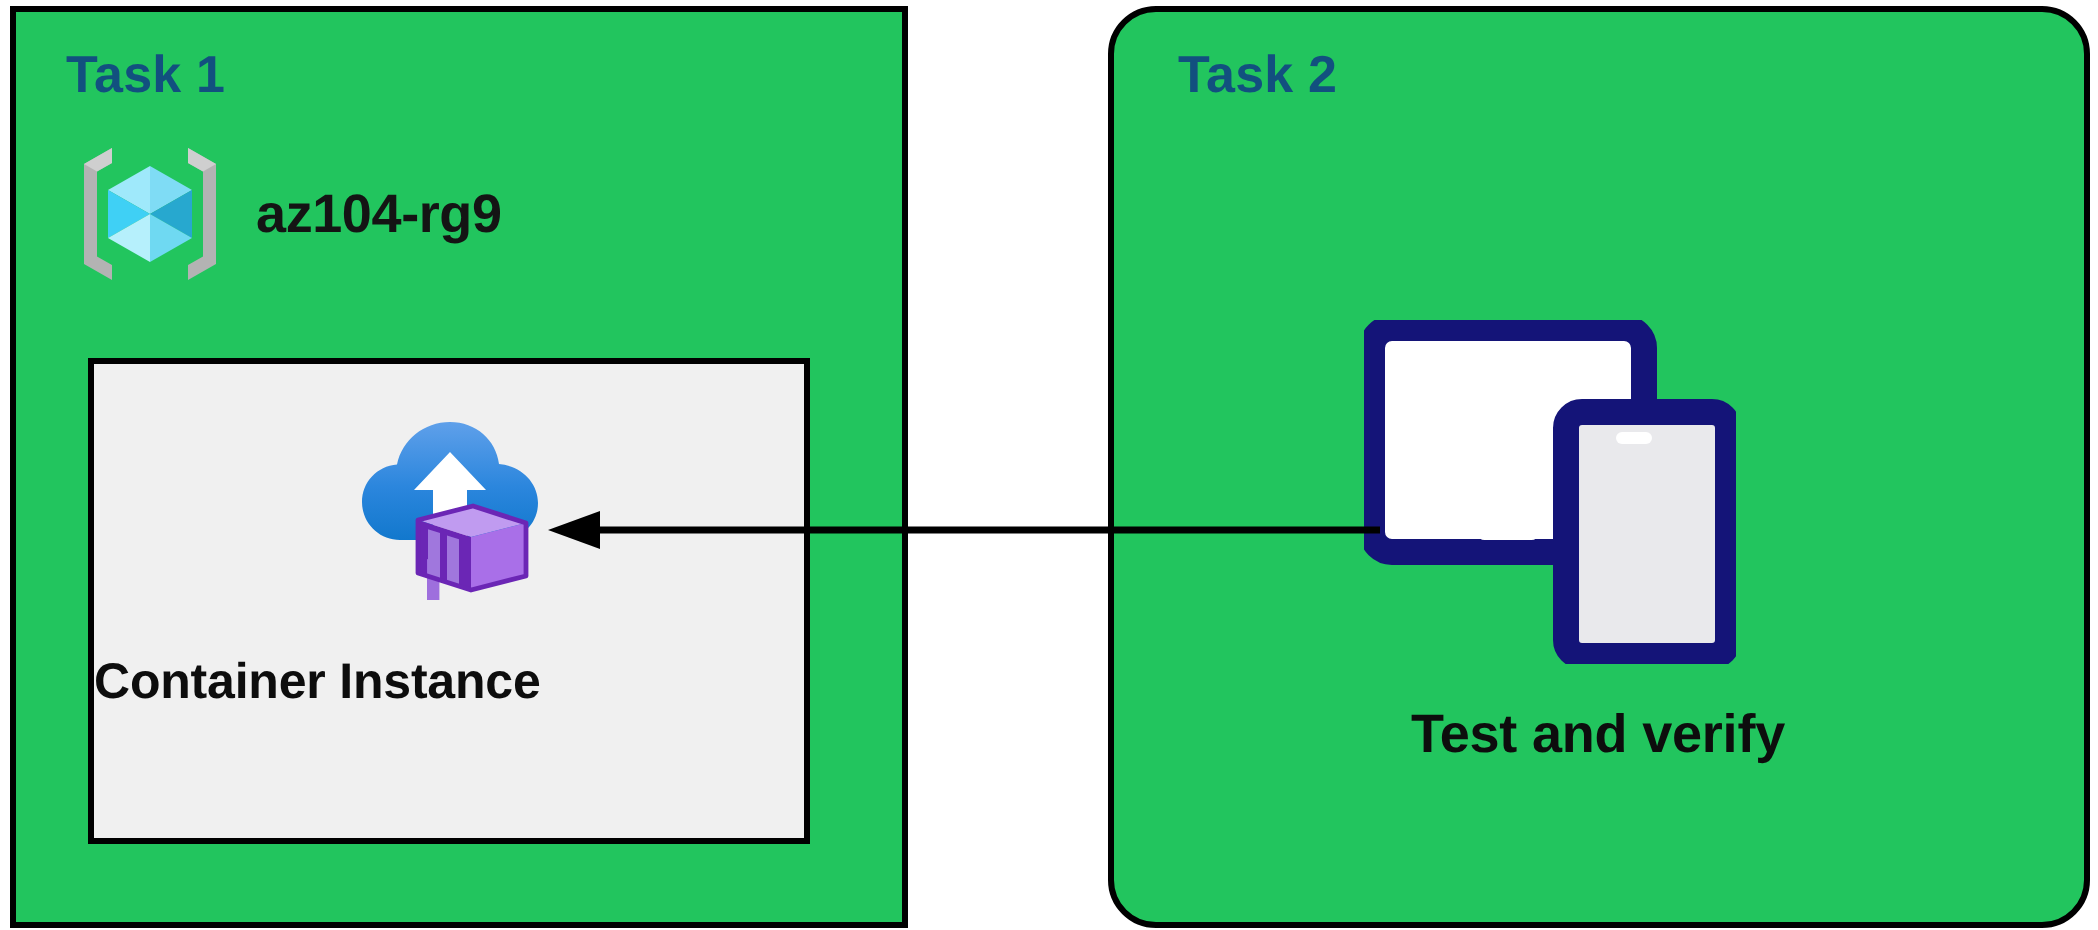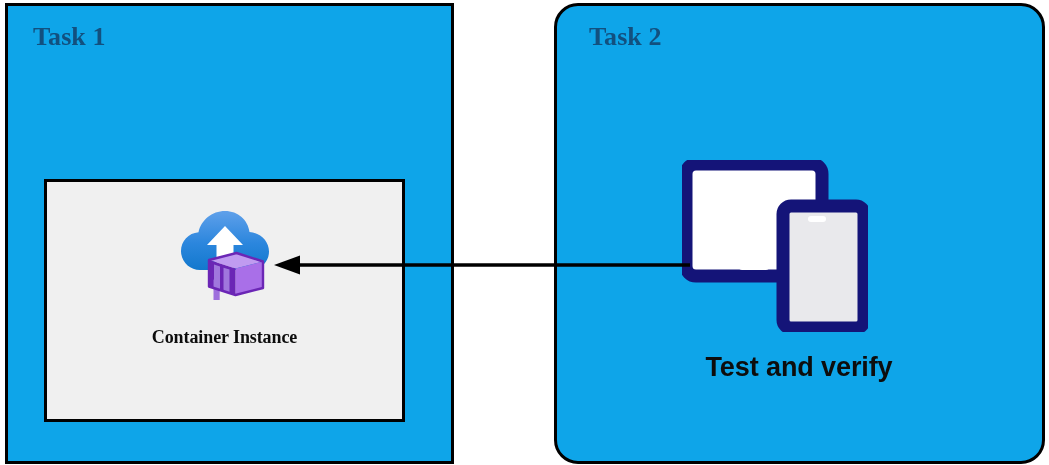--- a/index.html
+++ b/index.html
@@ -20,22 +20,21 @@
     inset: 0;
     width: 1049px;
     height: 465px;
   }
 
   
   .panel {
     position: absolute;
     box-sizing: border-box;
     border: 3px solid #000000;
-    background: #0ea5e9;
-    font-family: Liberation Serif, serif;
+    background: #22c55e;
   }
   #panel-task1 { left: 5px;   top: 3px; width: 449px; height: 461px; }
   #panel-task2 { left: 554px; top: 3px; width: 491px; height: 461px; border-radius: 24px; }
 
   .panel-title {
     position: absolute;
     font-size: 26px;
     font-weight: bold;
     color: #12507f;
     letter-spacing: 0.1px;
@@ -80,22 +79,22 @@
     transform: translateX(-50%);
     width: 104px;
     height: 94px;
     display: block;
   }
   #resource-box-label {
     position: absolute;
     left: 0;
     right: 0;
     top: 145px;
-    text-align: center;
-    font-size: 18px;
+    text-align: left;
+    font-size: 25px;
     font-weight: bold;
     color: #0d0d0d;
     letter-spacing: -0.1px;
   }
 
   
   #devices-icon {
     position: absolute;
     left: 682px;
     top: 160px;
@@ -129,20 +128,42 @@
 </head>
 <body>
 
 <div class="canvas">
 
   
   <div class="panel" id="panel-task1">
 
     <div class="panel-title">Task 1</div>
 
+    <div class="rg-row">
+      <span>
+        <svg class="rg-icon" viewBox="0 0 78 78" xmlns="http://www.w3.org/2000/svg">
+
+          <path d="M20 6 L6 14 L6 64 L20 72 L20 64.5 L12.5 60.2 L12.5 17.8 L20 13.5 Z" fill="#b3b3b3"></path>
+          <path d="M20 6 L6 14 L12.5 17.8 L20 13.5 Z" fill="#cfcfcf"></path>
+
+          <path d="M58 6 L72 14 L72 64 L58 72 L58 64.5 L65.5 60.2 L65.5 17.8 L58 13.5 Z" fill="#b3b3b3"></path>
+          <path d="M58 6 L72 14 L65.5 17.8 L58 13.5 Z" fill="#cfcfcf"></path>
+
+          <path d="M39 15 L18 27 L39 39 Z" fill="#9fe9fb"></path>
+          <path d="M39 15 L60 27 L39 39 Z" fill="#7fdcf5"></path>
+
+          <path d="M18 27 L18 51 L39 39 Z" fill="#3fd0f5"></path>
+          <path d="M60 27 L60 51 L39 39 Z" fill="#27a8cf"></path>
+
+          <path d="M18 51 L39 63 L39 39 Z" fill="#b6f0fc"></path>
+          <path d="M60 51 L39 63 L39 39 Z" fill="#6fd9f2"></path>
+        </svg>
+      </span>
+      <span class="rg-label">az104-rg9</span>
+    </div>
 
     <div id="resource-box">
 
       <span>
         <svg id="aci-icon" viewBox="0 0 104 94" xmlns="http://www.w3.org/2000/svg">
           <defs>
             <linearGradient id="cloudGrad" x1="0" y1="0" x2="0" y2="1">
               <stop offset="0%" stop-color="#5fa0ea"></stop>
               <stop offset="55%" stop-color="#2b86dd"></stop>
               <stop offset="100%" stop-color="#1278cd"></stop>

